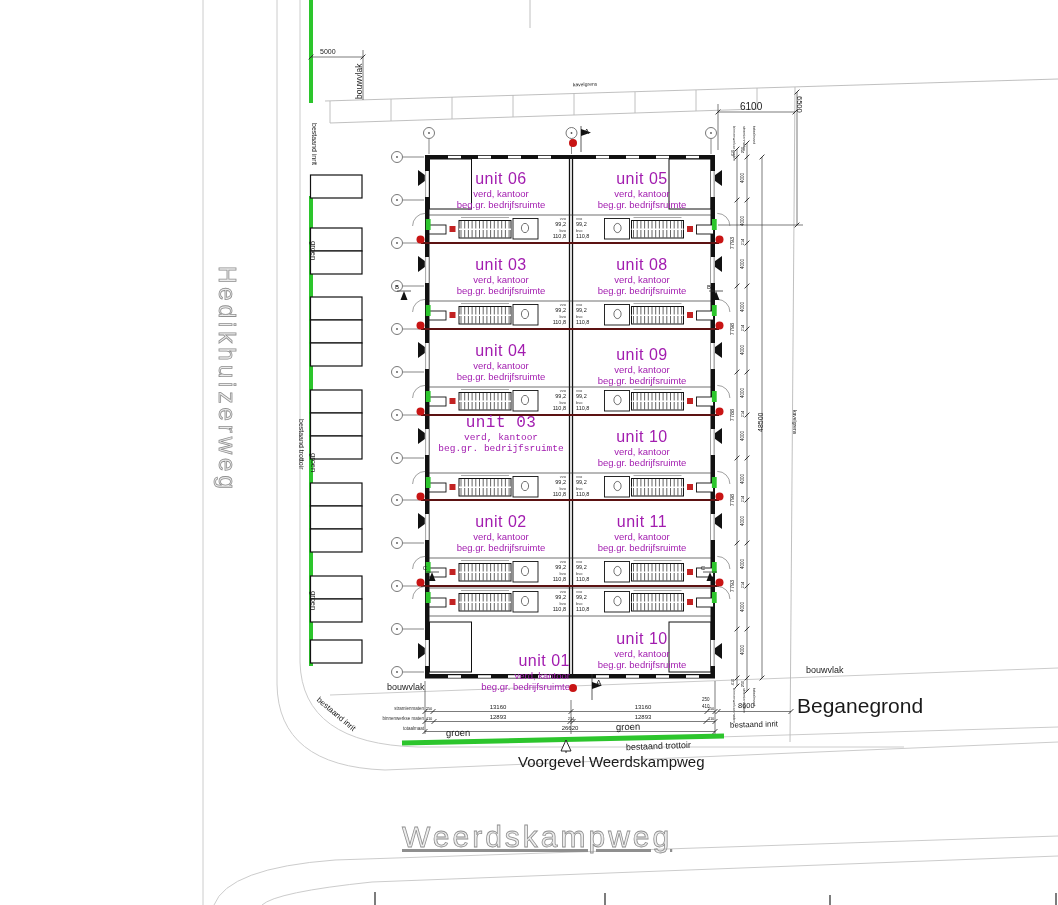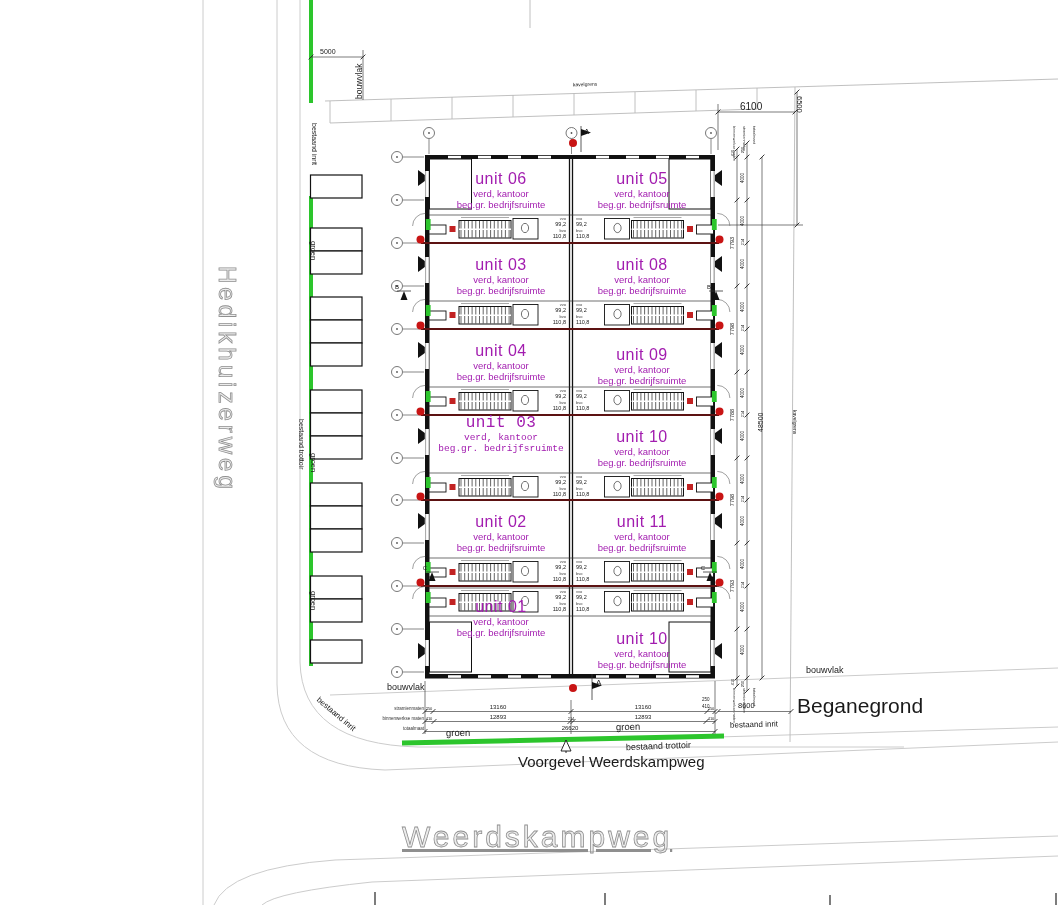--- a/index.html
+++ b/index.html
@@ -745,21 +745,21 @@
       <div class="val">99,2</div>
       <div class="cap">bvo</div>
       <div class="val">110,8</div>
     </div>
     <div class="area" style="left:576px;top:559px;width:34px;text-align:left;">
       <div class="cap">vvo</div>
       <div class="val">99,2</div>
       <div class="cap">bvo</div>
       <div class="val">110,8</div>
     </div>
-    <div class="unitlbl" style="left:432px;top:598px;width:138px;">
+    <div class="unitlbl" style="left:432px;top:652px;width:138px;text-align:right;">
       <div class="nm">unit 01</div>
       <div class="fl">verd, kantoor</div>
       <div class="fl">beg.gr. bedrijfsruimte</div>
     </div>
     <div class="unitlbl" style="left:573px;top:630px;width:138px;">
       <div class="nm">unit 10</div>
       <div class="fl">verd, kantoor</div>
       <div class="fl">beg.gr. bedrijfsruimte</div>
     </div>
     <div class="area" style="left:532px;top:589px;width:34px;text-align:right;">

